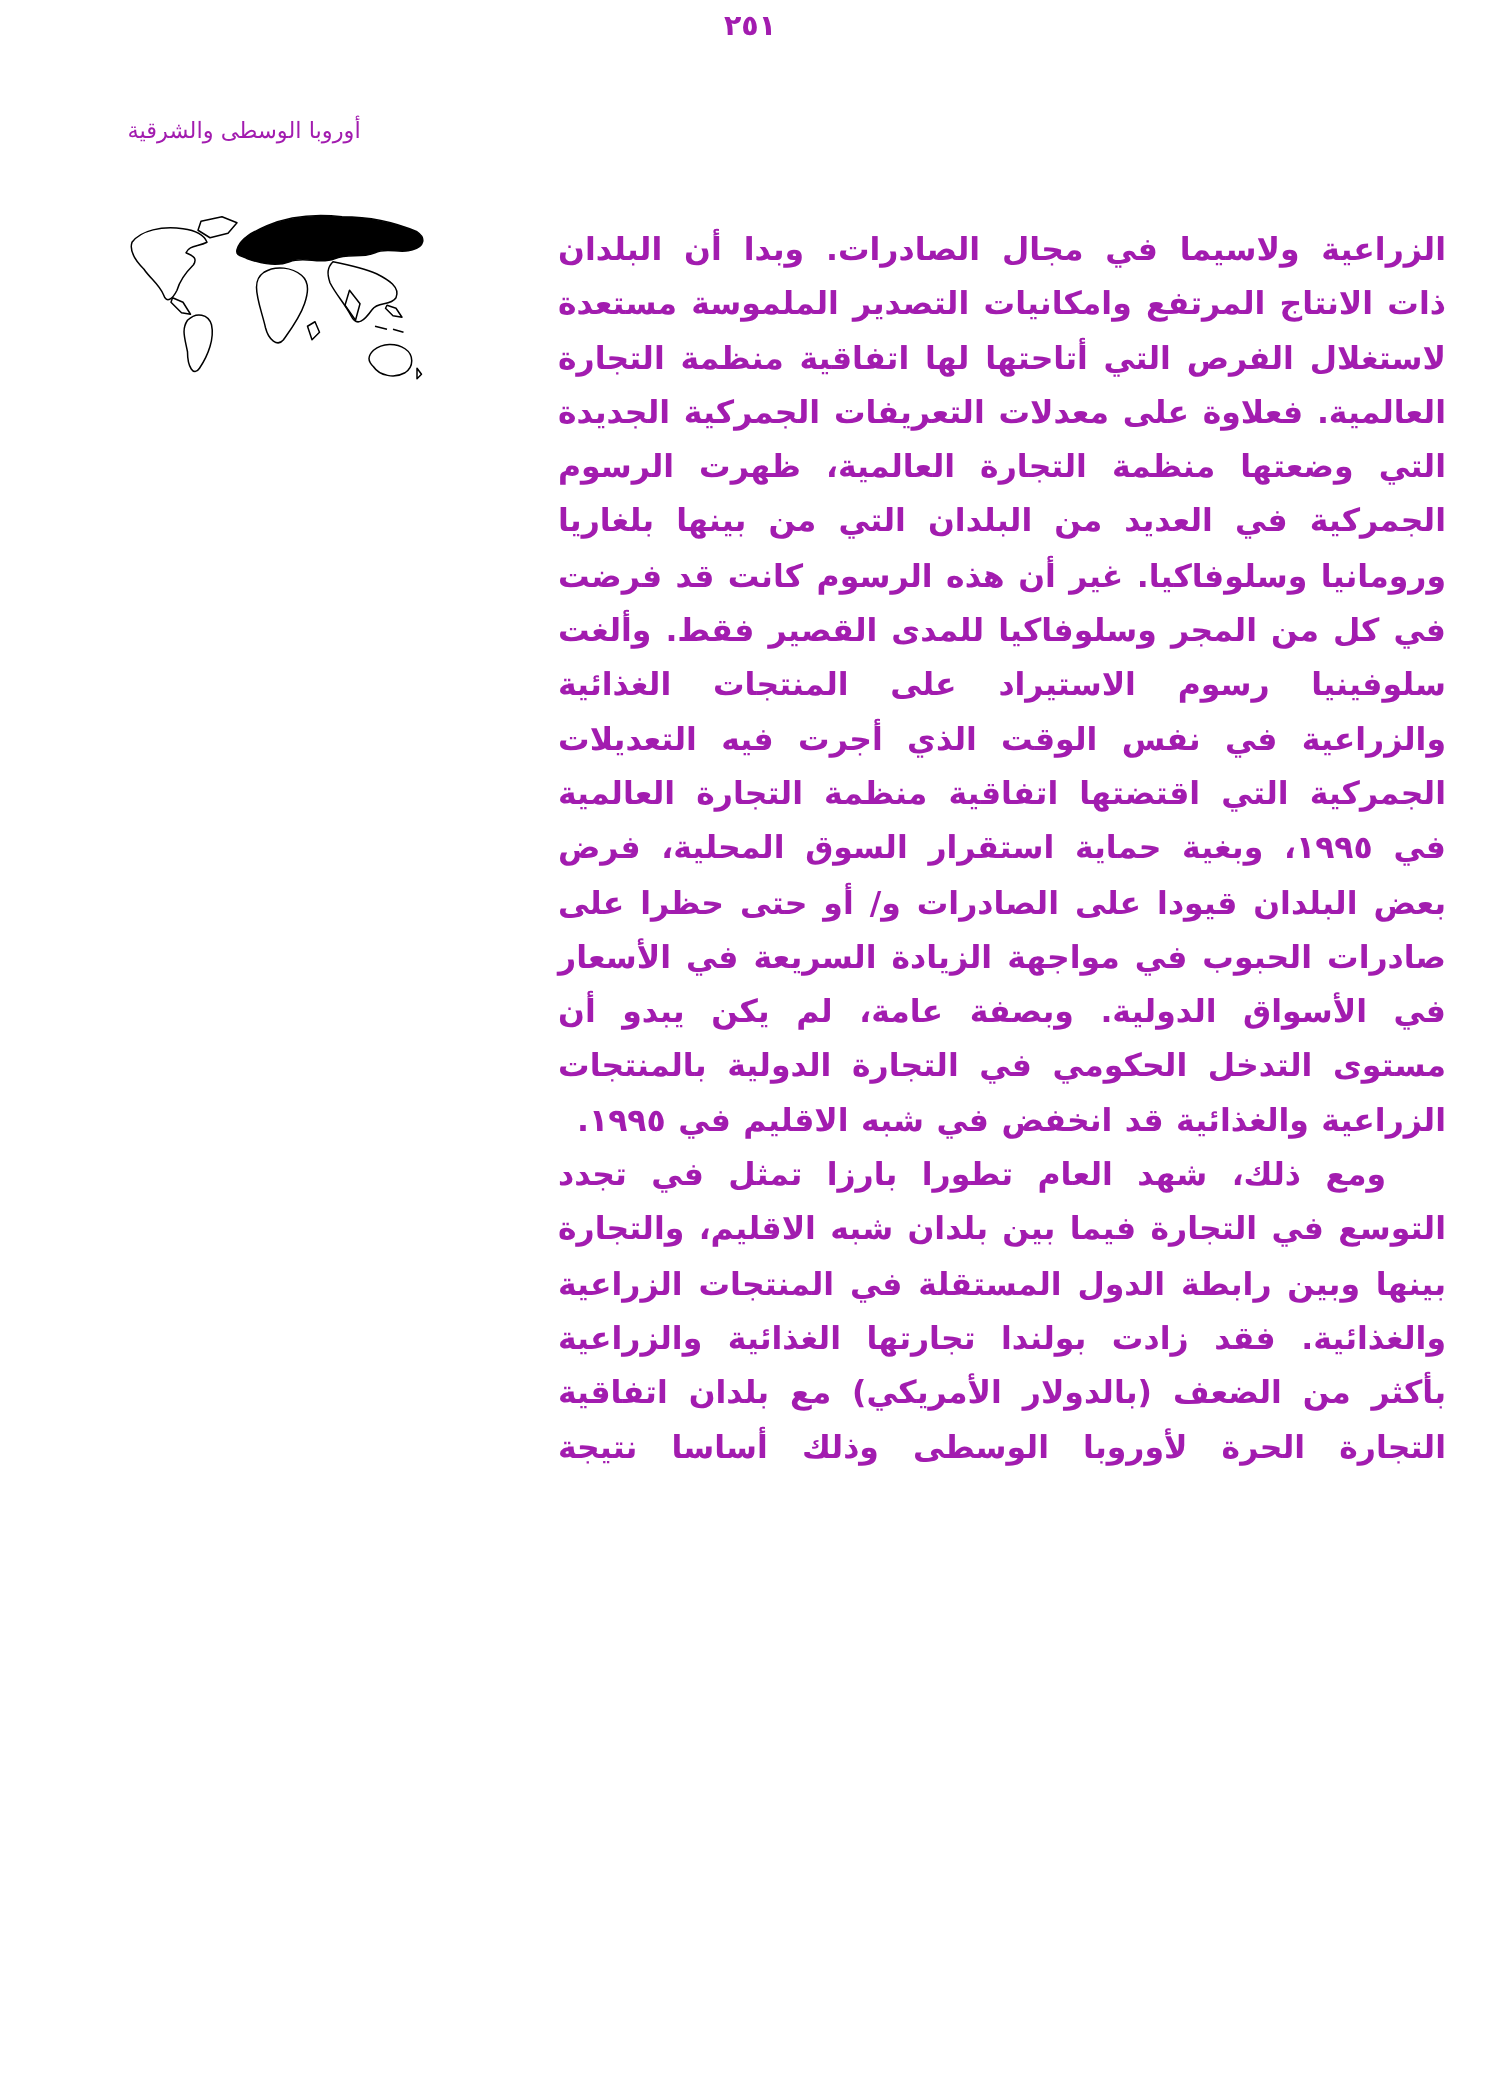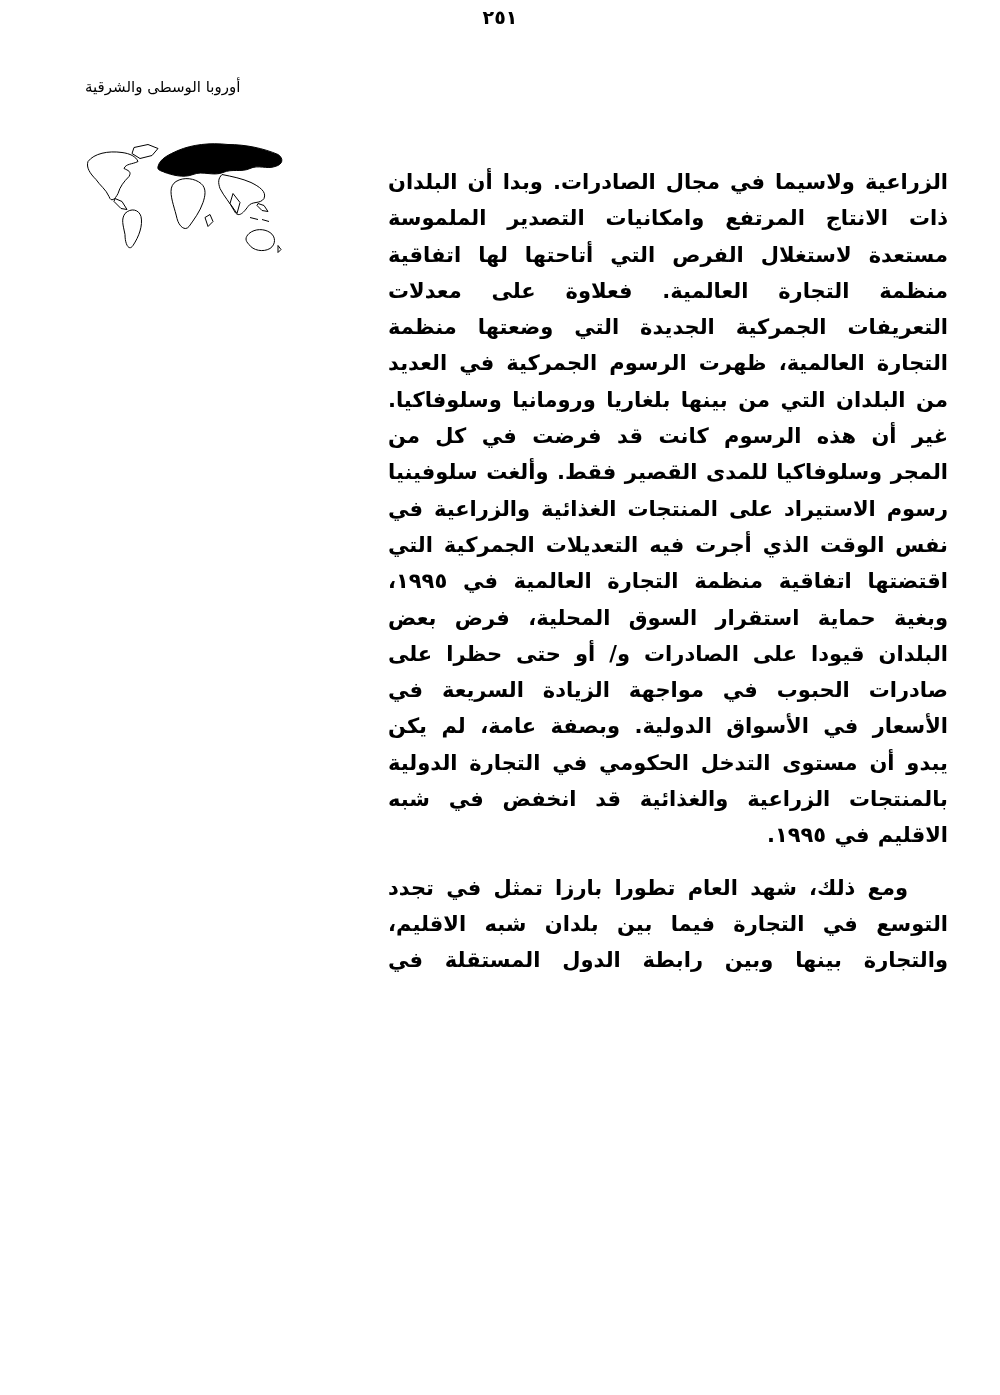--- a/index.html
+++ b/index.html
@@ -7,21 +7,21 @@
     padding: 0;
     background: #ffffff;
   }
   .page {
     position: relative;
     width: 1000px;
     height: 985px;
     background: #ffffff;
     overflow: hidden;
     font-family: "DejaVu Sans", sans-serif;
-    color: #000000;
+    color: #a21caf;
   }
   .page-number {
     position: absolute;
     top: 6px;
     left: 0;
     right: 0;
     text-align: center;
     font-size: 19px;
     font-weight: bold;
     direction: rtl;
@@ -53,21 +53,21 @@
     left: 372px;
     width: 592px;
     direction: rtl;
     text-align: justify;
     font-size: 21px;
     line-height: 36.3px;
     font-weight: bold;
     word-spacing: 1px;
   }
   .body-text p {
-    margin: 16px;
+    margin: 0;
     padding: 0;
   }
   .body-text p.indented {
     text-indent: 40px;
   }
 </style>
 </head>
 <body>
 
 <div class="page">

